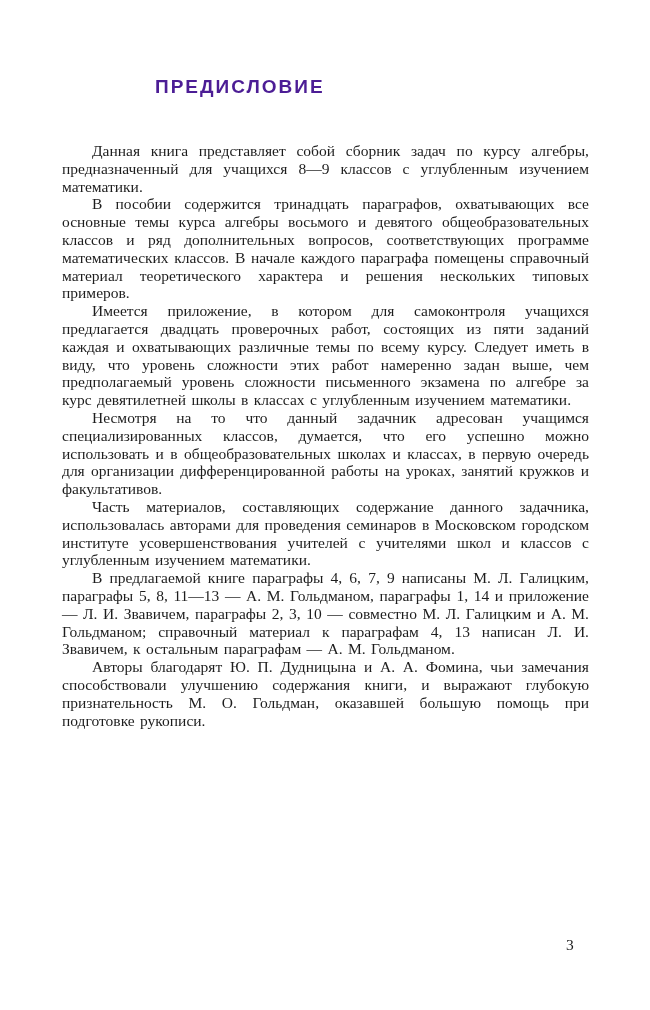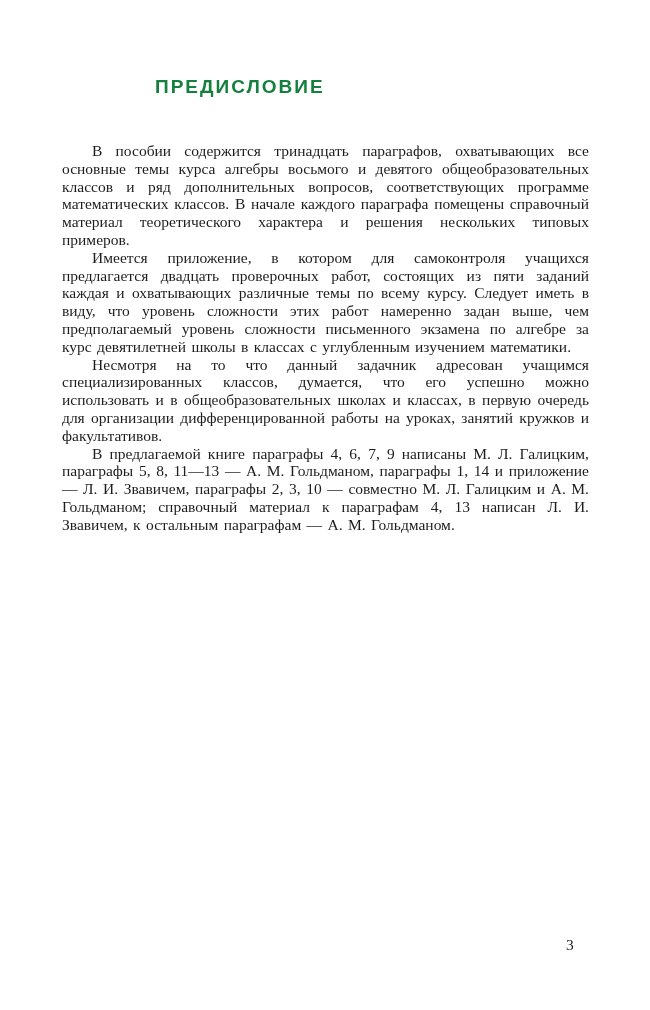--- a/index.html
+++ b/index.html
@@ -24,21 +24,21 @@
       position: absolute;
       left: 62px;
       top: 76px;
       width: 527px;
     }
     .doc-title {
       font-family: "Liberation Sans", sans-serif;
       font-weight: bold;
       font-size: 19px;
       letter-spacing: 2px;
-      color: #15803d;
+      color: #4c1d95;
       margin: 0 0 0 93px;
       white-space: nowrap;
     }
     .body-text {
       margin-top: 44px;
     }
     .body-text p {
       margin: 0;
       text-align: justify;
       text-indent: 30px;
@@ -55,20 +55,23 @@
       color: #1d1d1d;
     }
   </style>
 </head>
 <body>
 
 <div class="page">
   <div class="content">
     <h1 class="doc-title">ПРЕДИСЛОВИЕ</h1>
     <div class="body-text">
+      <p>Данная книга представляет собой сборник задач по курсу алгебры, предназначенный для учащихся 8—9 классов с углубленным изучением математики.</p>
       <p>В пособии содержится тринадцать параграфов, охватывающих все основные темы курса алгебры восьмого и девятого общеобразовательных классов и ряд дополнительных вопросов, соответствующих программе математических классов. В начале каждого параграфа помещены справочный материал теоретического характера и решения нескольких типовых примеров.</p>
       <p>Имеется приложение, в котором для самоконтроля учащихся предлагается двадцать проверочных работ, состоящих из пяти заданий каждая и охватывающих различные темы по всему курсу. Следует иметь в виду, что уровень сложности этих работ намеренно задан выше, чем предполагаемый уровень сложности письменного экзамена по алгебре за курс девятилетней школы в классах с углубленным изучением математики.</p>
       <p>Несмотря на то что данный задачник адресован учащимся специализированных классов, думается, что его успешно можно использовать и в общеобразовательных школах и классах, в первую очередь для организации дифференцированной работы на уроках, занятий кружков и факультативов.</p>
+      <p>Часть материалов, составляющих содержание данного задачника, использовалась авторами для проведения семинаров в Московском городском институте усовершенствования учителей с учителями школ и классов с углубленным изучением математики.</p>
       <p>В предлагаемой книге параграфы 4, 6, 7, 9 написаны М. Л. Галицким, параграфы 5, 8, 11—13 — А. М. Гольдманом, параграфы 1, 14 и приложение — Л. И. Звавичем, параграфы 2, 3, 10 — совместно М. Л. Галицким и А. М. Гольдманом; справочный материал к параграфам 4, 13 написан Л. И. Звавичем, к остальным параграфам — А. М. Гольдманом.</p>
+      <p>Авторы благодарят Ю. П. Дудницына и А. А. Фомина, чьи замечания способствовали улучшению содержания книги, и выражают глубокую признательность М. О. Гольдман, оказавшей большую помощь при подготовке рукописи.</p>
     </div>
   </div>
   <div class="page-number">3</div>
 </div>
 
 </body></html>

